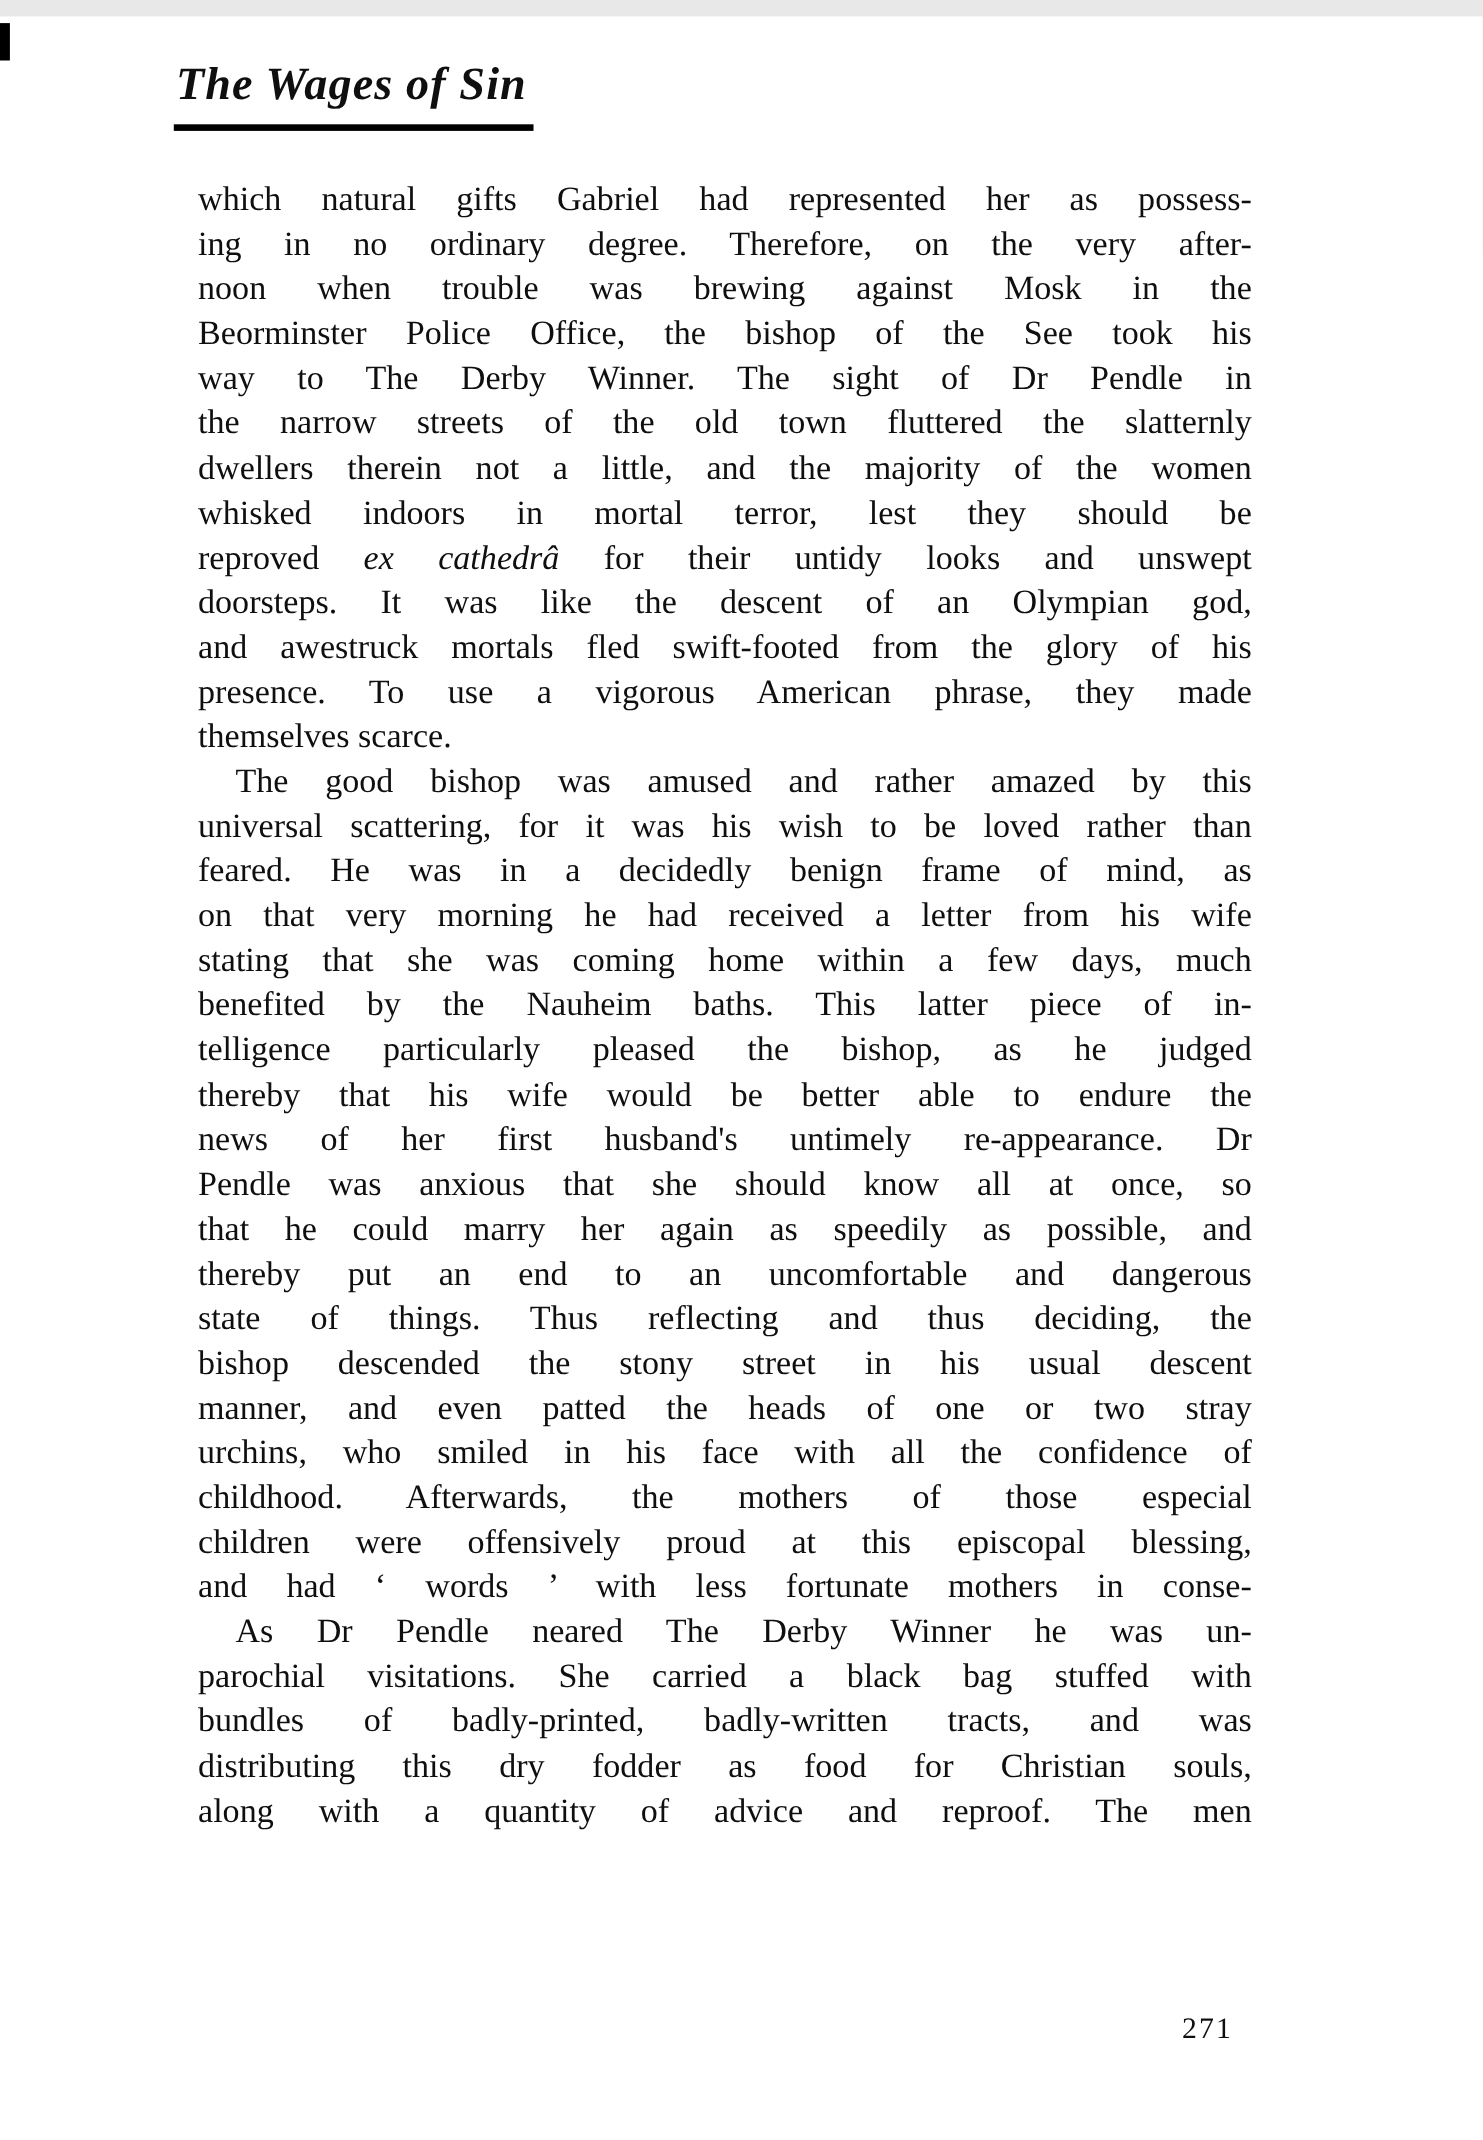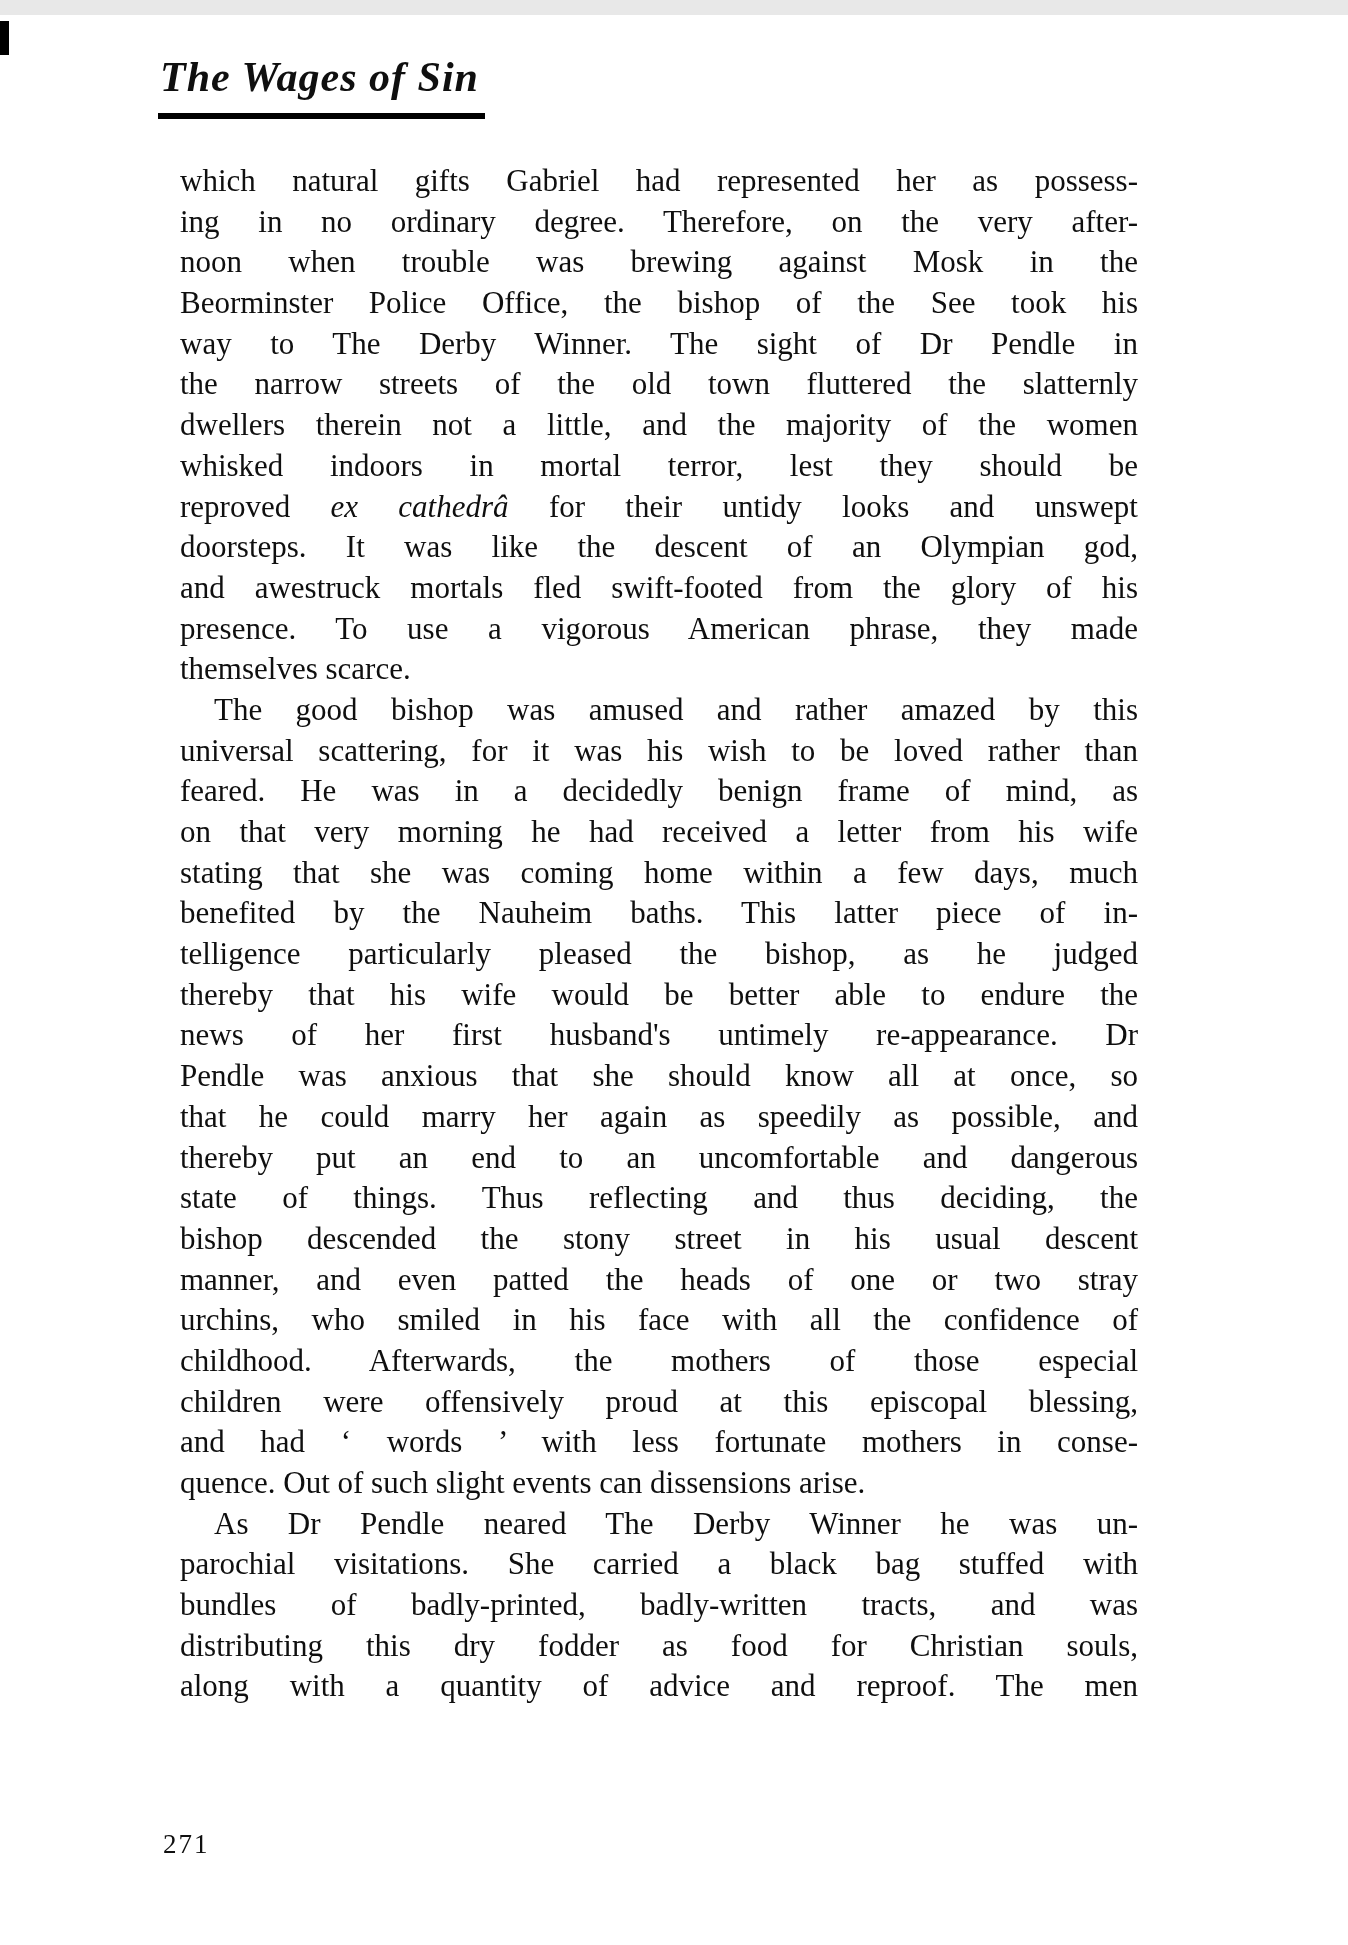--- a/index.html
+++ b/index.html
@@ -62,21 +62,21 @@
     text-indent: 34px;
   }
   .line em {
     font-style: italic;
   }
   .page-number {
     position: absolute;
     left: 163px;
     top: 1814px;
     width: 958px;
-    text-align: left;
+    text-align: right;
     font-size: 27px;
     letter-spacing: 2px;
   }
 </style>
 </head>
 <body>
 
 <div class="page">
 
   <div class="scan-mark"></div>
@@ -111,21 +111,20 @@
     <div class="line">Pendle was anxious that she should know all at once, so</div>
     <div class="line">that he could marry her again as speedily as possible, and</div>
     <div class="line">thereby put an end to an uncomfortable and dangerous</div>
     <div class="line">state of things. Thus reflecting and thus deciding, the</div>
     <div class="line">bishop descended the stony street in his usual descent</div>
     <div class="line">manner, and even patted the heads of one or two stray</div>
     <div class="line">urchins, who smiled in his face with all the confidence of</div>
     <div class="line">childhood. Afterwards, the mothers of those especial</div>
     <div class="line">children were offensively proud at this episcopal blessing,</div>
     <div class="line">and had ‘ words ’ with less fortunate mothers in conse-</div>
-    <div class="line para-end">quence. Out of such slight events can dissensions arise.</div>
     <div class="line indent">As Dr Pendle neared The Derby Winner he was un-</div>
     <div class="line">parochial visitations. She carried a black bag stuffed with</div>
     <div class="line">bundles of badly-printed, badly-written tracts, and was</div>
     <div class="line">distributing this dry fodder as food for Christian souls,</div>
     <div class="line">along with a quantity of advice and reproof. The men</div>
   </div>
 
   <div class="page-number">271</div>
 
 </div>

